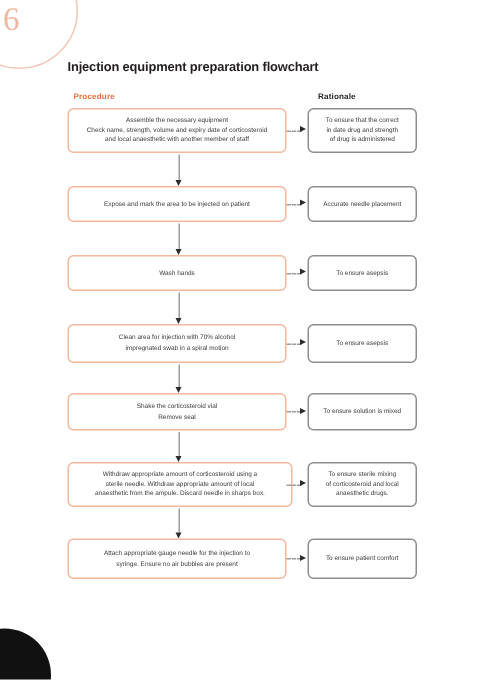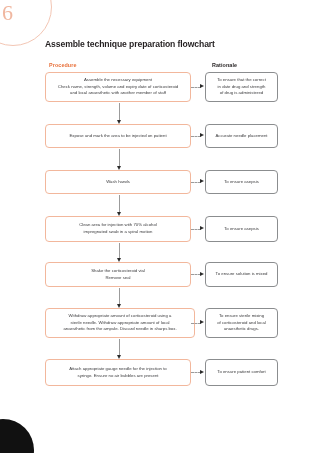--- a/index.html
+++ b/index.html
@@ -168,21 +168,21 @@
     border-right: 2.6px solid transparent;
   }
 </style>
 </head>
 <body>
 
 <div id="page-deco-arc"></div>
 <div id="page-number">6</div>
 <div id="corner-blob"></div>
 
-<div id="flowchart-title">Assemble technique preparation flowchart</div>
+<div id="flowchart-title">Injection equipment preparation flowchart</div>
 <div class="col-header" id="col-header-procedure">Procedure</div>
 <div class="col-header" id="col-header-rationale">Rationale</div>
 
 <div id="flow">
     <div class="flow-row" style="position: absolute; top: 0px; left: 0px;">
       <div class="proc-box" style="top: 0px; height: 30px; width: 146px;">
         <div class="box-text">Assemble the necessary equipment
 Check name, strength, volume and expiry date of corticosteroid
 and local anaesthetic with another member of staff</div>
       </div>

